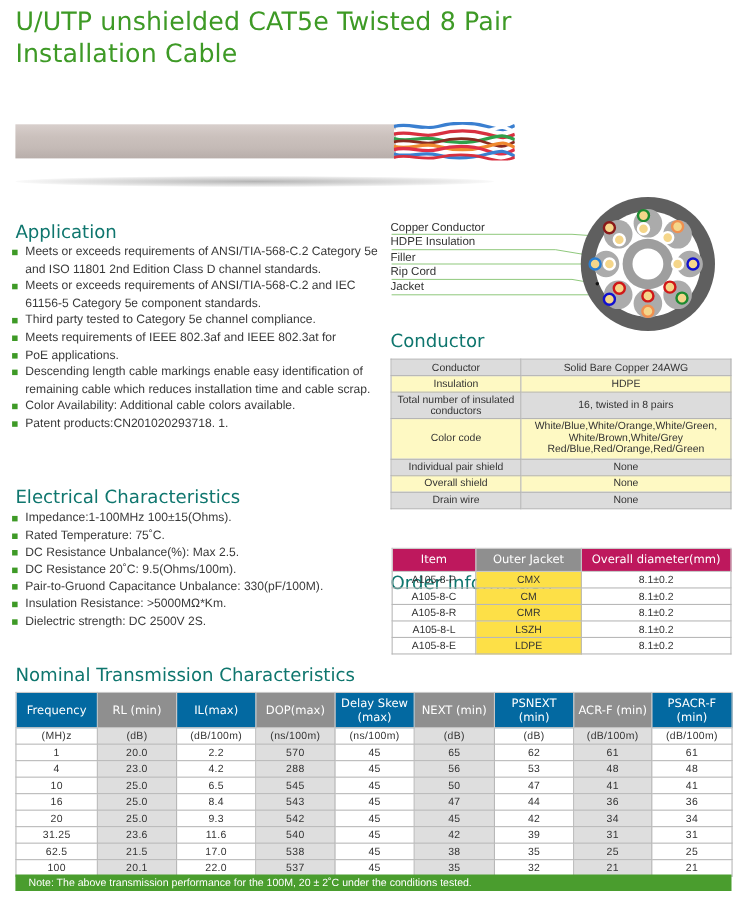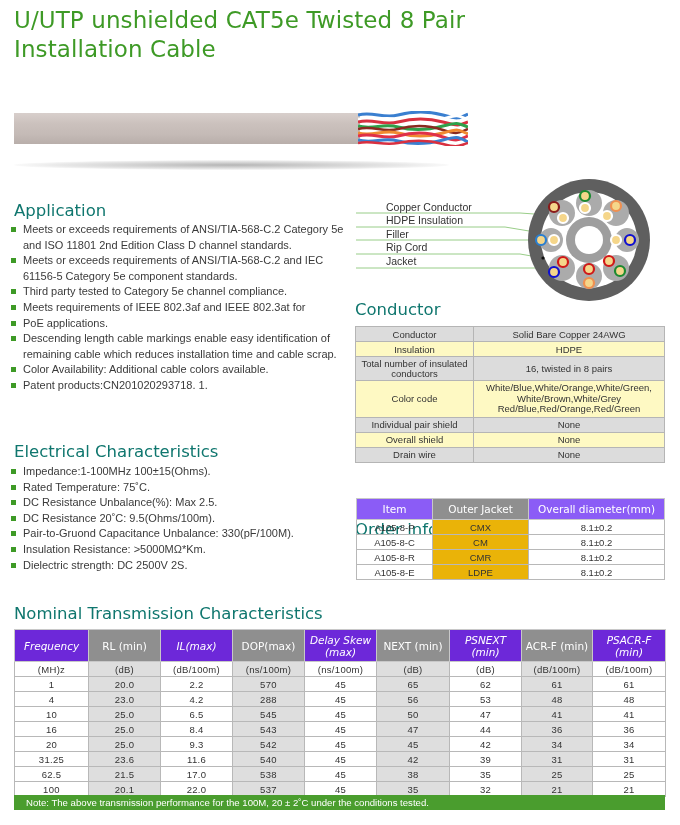--- a/index.html
+++ b/index.html
@@ -19,43 +19,43 @@
 
   
   .h2 { position: absolute; font-family: "DejaVu Sans", sans-serif; font-size: 16.5px; color: #0f766e; font-weight: normal; }
 
   ul.bullets { position: absolute; list-style: none; font-size: 11px; line-height: 15.6px; color: #3a3a3a; }
   ul.bullets li { position: relative; padding-left: 13px; }
   ul.bullets li .bullet { position: absolute; left: 1px; top: 5px; width: 5px; height: 5px; background: #3e9a26; }
 
   
   .xsec-labels { position: absolute; left: 355px; top: 201px; font-size: 10.5px; color: #333; line-height: 13.4px; }
-  .xsec-labels div { height: 13.4px; margin-left: 31px; }
+  .xsec-labels div { height: 13.4px; }
   .xsec-svg { position: absolute; left: 355px; top: 172px; width: 325px; height: 135px; }
 
   
   table { border-collapse: collapse; }
   .cond-table { position: absolute; left: 355px; top: 326px; width: 310px; font-size: 9.5px; color: #333; }
   .cond-table td { border: 1px solid #b5b5b5; text-align: center; padding: 1px 3px; line-height: 11px; }
   .cond-table tr.g td { background: #dcdcdc; }
   .cond-table tr.w td { background: #fef9c3; }
   .cond-table td.k { width: 118px; }
 
   
   .order-table { position: absolute; left: 356px; top: 498px; width: 309px; font-size: 9.5px; color: #333; }
   .order-table th { color: #fff; font-family: "DejaVu Sans", sans-serif; font-weight: normal; font-size: 10.5px; height: 21px; border: 1px solid #c8c8c8; }
-  .order-table th.gr { background: #8b5cf6; }
+  .order-table th.gr { background: #be185d; }
   .order-table th.gy { background: #8f8f8f; }
   .order-table td { border: 1px solid #b8b8b8; text-align: center; height: 15px; line-height: 13px; }
-  .order-table td.shade { background: #eab308; }
+  .order-table td.shade { background: #fde047; }
 
   
   .tx-table { position: absolute; left: 14px; top: 629px; width: 651px; font-size: 9.5px; color: #333; table-layout: fixed; }
   .tx-table th { color: #fff; font-family: "DejaVu Sans", sans-serif; font-weight: normal; font-size: 10.5px; height: 32px; line-height: 12px; border: 1px solid #c8c8c8; padding: 0 2px; }
-  .tx-table th.gr { background: #6d28d9; font-style: italic; }
+  .tx-table th.gr { background: #0369a1; }
   .tx-table th.gy { background: #8f8f8f; }
   .tx-table td { border: 1px solid #b8b8b8; text-align: center; height: 15px; line-height: 13px; letter-spacing: 0.3px; }
   .tx-table td.shade { background: #dedede; }
   .tx-note { position: absolute; left: 14px; top: 795px; width: 651px; height: 15px; background: #4a9d2e; color: #ffffff; font-size: 9.6px; line-height: 15px; padding-left: 12px; }
 </style>
 </head>
 <body>
 
 <div class="title">
   <div>U/UTP unshielded CAT5e Twisted 8 Pair</div>
@@ -207,20 +207,25 @@
         <td>A105-8-C</td>
         <td class="shade">CM</td>
         <td>8.1±0.2</td>
       </tr>
   <tr>
         <td>A105-8-R</td>
         <td class="shade">CMR</td>
         <td>8.1±0.2</td>
       </tr>
   <tr>
+        <td>A105-8-L</td>
+        <td class="shade">LSZH</td>
+        <td>8.1±0.2</td>
+      </tr>
+  <tr>
         <td>A105-8-E</td>
         <td class="shade">LDPE</td>
         <td>8.1±0.2</td>
       </tr>
 </tbody>
   </table>
 
 <div class="h2" style="left:14px; top:604px;">Nominal  Transmission  Characteristics</div>
 <table class="tx-table">
   <colgroup>

